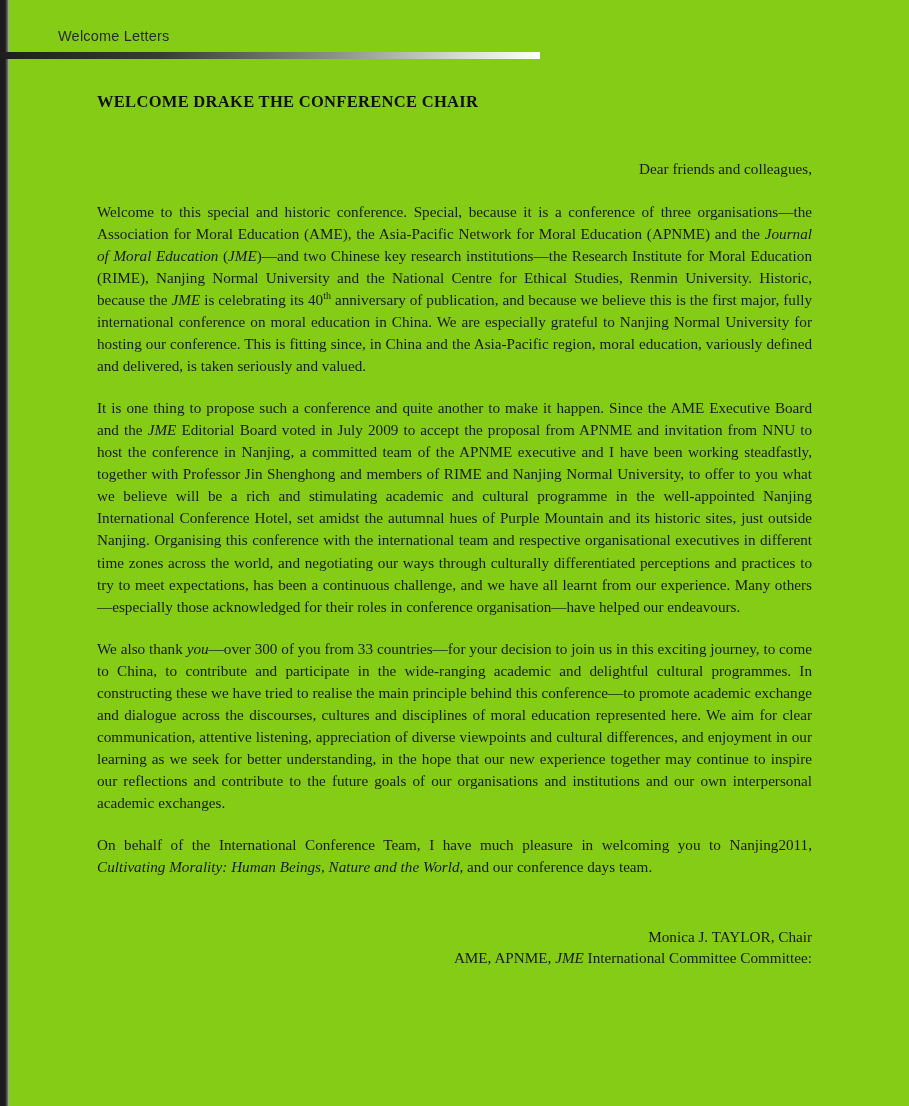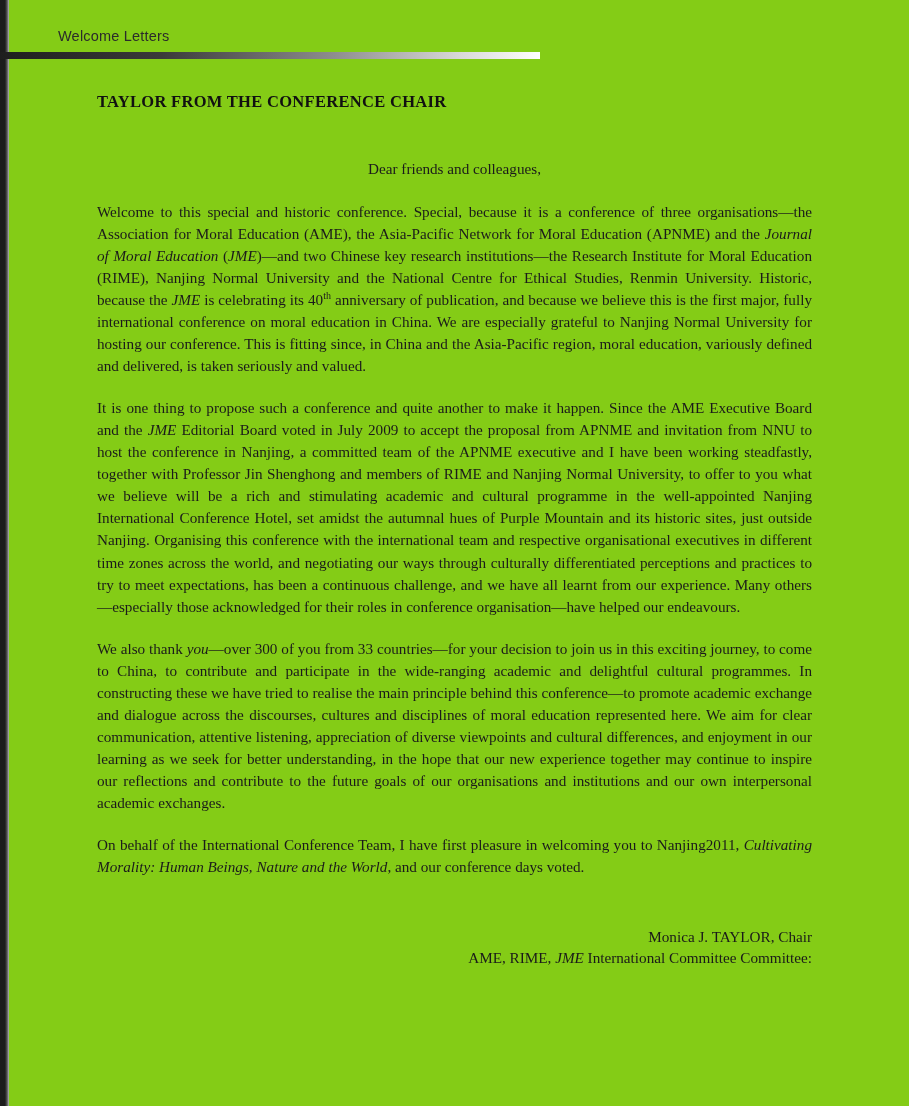--- a/index.html
+++ b/index.html
@@ -62,21 +62,21 @@
   }
   p.body-text {
     font-size: 15.2px;
     line-height: 1.45;
     text-align: justify;
     margin: 0 0 20px 0;
     color: #1b1b1b;
     hyphens: none;
   }
   p.salutation {
-    text-align: center;
+    text-align: right;
     margin-bottom: 21px;
   }
   .sig {
     margin-top: 48px;
     font-size: 15.2px;
     line-height: 1.42;
     text-align: right;
   }
   .sig div { white-space: nowrap; }
   i, em { font-style: italic; }
@@ -91,31 +91,31 @@
 
 <div class="page">
 
   <div class="left-edge"></div>
 
   <div class="header">Welcome Letters</div>
   <div class="header-rule"></div>
 
   <div class="content">
 
-    <h1 class="doc-title">TAYLOR FROM THE CONFERENCE CHAIR</h1>
+    <h1 class="doc-title">WELCOME DRAKE THE CONFERENCE CHAIR</h1>
 
     <p class="body-text salutation">Dear friends and colleagues,</p>
 
     <p class="body-text"><span>Welcome to this special and historic conference. Special, because it is a conference of three organisations—the Association for Moral Education (AME), the Asia-Pacific Network for Moral Education (APNME) and the </span><i>Journal of Moral Education</i><span> (</span><i>JME</i><span>)—and two Chinese key research institutions—the Research Institute for Moral Education (RIME), Nanjing Normal University and the National Centre for Ethical Studies, Renmin University. Historic, because the </span><i>JME</i><span> is celebrating its 40</span><sup>th</sup><span> anniversary of publication, and because we believe this is the first major, fully international conference on moral education in China. We are especially grateful to Nanjing Normal University for hosting our conference. This is fitting since, in China and the Asia-Pacific region, moral education, variously defined and delivered, is taken seriously and valued.</span></p>
 
     <p class="body-text"><span>It is one thing to propose such a conference and quite another to make it happen. Since the AME Executive Board and the </span><i>JME</i><span> Editorial Board voted in July 2009 to accept the proposal from APNME and invitation from NNU to host the conference in Nanjing, a committed team of the APNME executive and I have been working steadfastly, together with Professor Jin Shenghong and members of RIME and Nanjing Normal University, to offer to you what we believe will be a rich and stimulating academic and cultural programme in the well-appointed Nanjing International Conference Hotel, set amidst the autumnal hues of Purple Mountain and its historic sites, just outside Nanjing. Organising this conference with the international team and respective organisational executives in different time zones across the world, and negotiating our ways through culturally differentiated perceptions and practices to try to meet expectations, has been a continuous challenge, and we have all learnt from our experience. Many others—especially those acknowledged for their roles in conference organisation—have helped our endeavours.</span></p>
 
     <p class="body-text"><span>We also thank </span><i>you</i><span>—over 300 of you from 33 countries—for your decision to join us in this exciting journey, to come to China, to contribute and participate in the wide-ranging academic and delightful cultural programmes. In constructing these we have tried to realise the main principle behind this conference—to promote academic exchange and dialogue across the discourses, cultures and disciplines of moral education represented here. We aim for clear communication, attentive listening, appreciation of diverse viewpoints and cultural differences, and enjoyment in our learning as we seek for better understanding, in the hope that our new experience together may continue to inspire our reflections and contribute to the future goals of our organisations and institutions and our own interpersonal academic exchanges.</span></p>
 
-    <p class="body-text"><span>On behalf of the International Conference Team, I have first pleasure in welcoming you to Nanjing2011, </span><i>Cultivating Morality: Human Beings, Nature and the World</i><span>, and our conference days voted.</span></p>
+    <p class="body-text"><span>On behalf of the International Conference Team, I have much pleasure in welcoming you to Nanjing2011, </span><i>Cultivating Morality: Human Beings, Nature and the World</i><span>, and our conference days team.</span></p>
 
     <div class="sig">
       <div>Monica J. TAYLOR, Chair</div>
-      <div><span>AME, RIME, </span><i>JME</i><span> International Committee Committee:</span></div>
+      <div><span>AME, APNME, </span><i>JME</i><span> International Committee Committee:</span></div>
     </div>
 
   </div>
 </div>
 
 </body></html>

